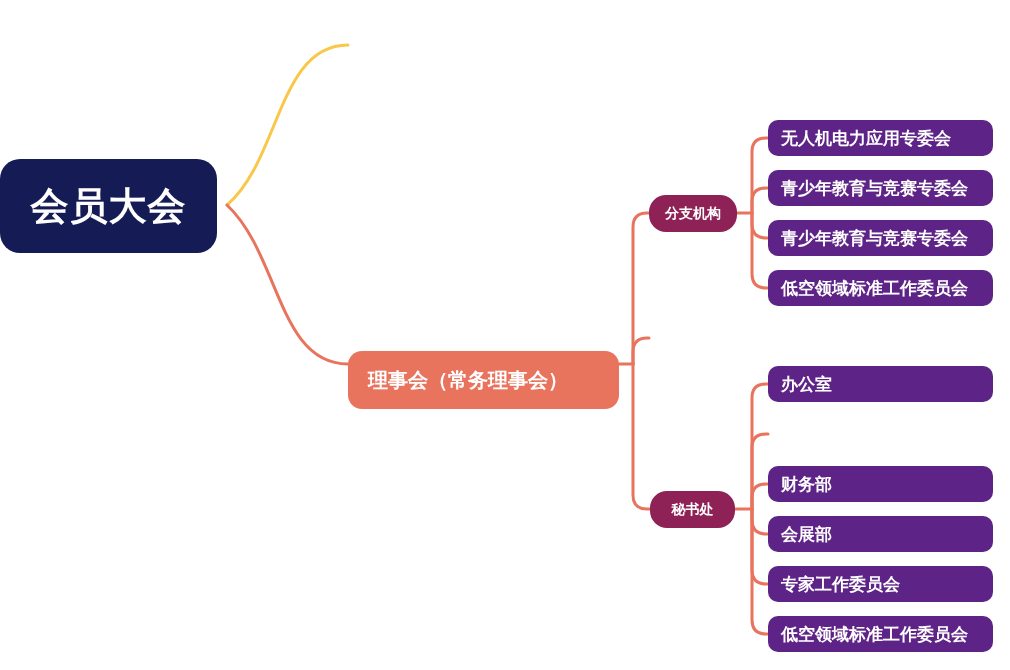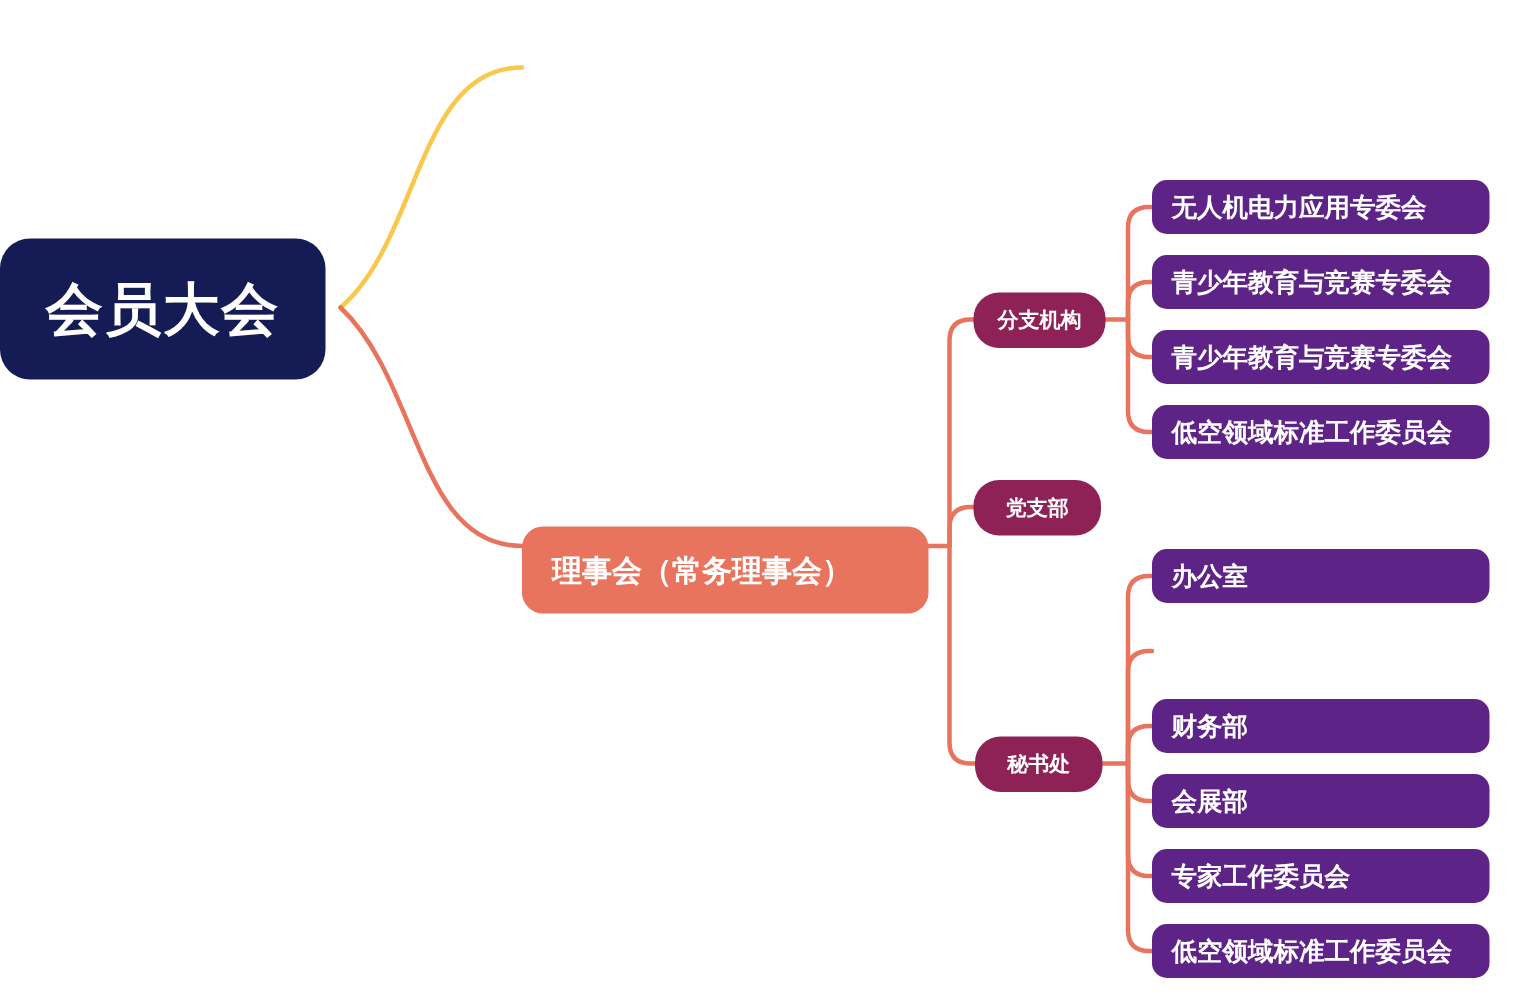--- a/index.html
+++ b/index.html
@@ -101,21 +101,20 @@
     <path class="edge edge-salmon" d="M 752 509 V 620 Q 752 634 766 634 H 768"></path>
   </svg>
 
   <div class="node root-node">会员大会</div>
 
 
   <div class="node council-node">理事会（常务理事会）</div>
 
   <div class="node mid-node mid-branch">分支机构</div>
 
-  <div class="node mid-node mid-party">党支部</div>
 
   <div class="node mid-node mid-secr">秘书处</div>
 
   <div class="node leaf-node" style="top:120px">无人机电力应用专委会</div>
   <div class="node leaf-node" style="top:170px">青少年教育与竞赛专委会</div>
   <div class="node leaf-node" style="top:220px">青少年教育与竞赛专委会</div>
   <div class="node leaf-node" style="top:270px">低空领域标准工作委员会</div>
 
   <div class="node leaf-node" style="top:366px">办公室</div>
   <div class="node leaf-node" style="top:466px">财务部</div>

